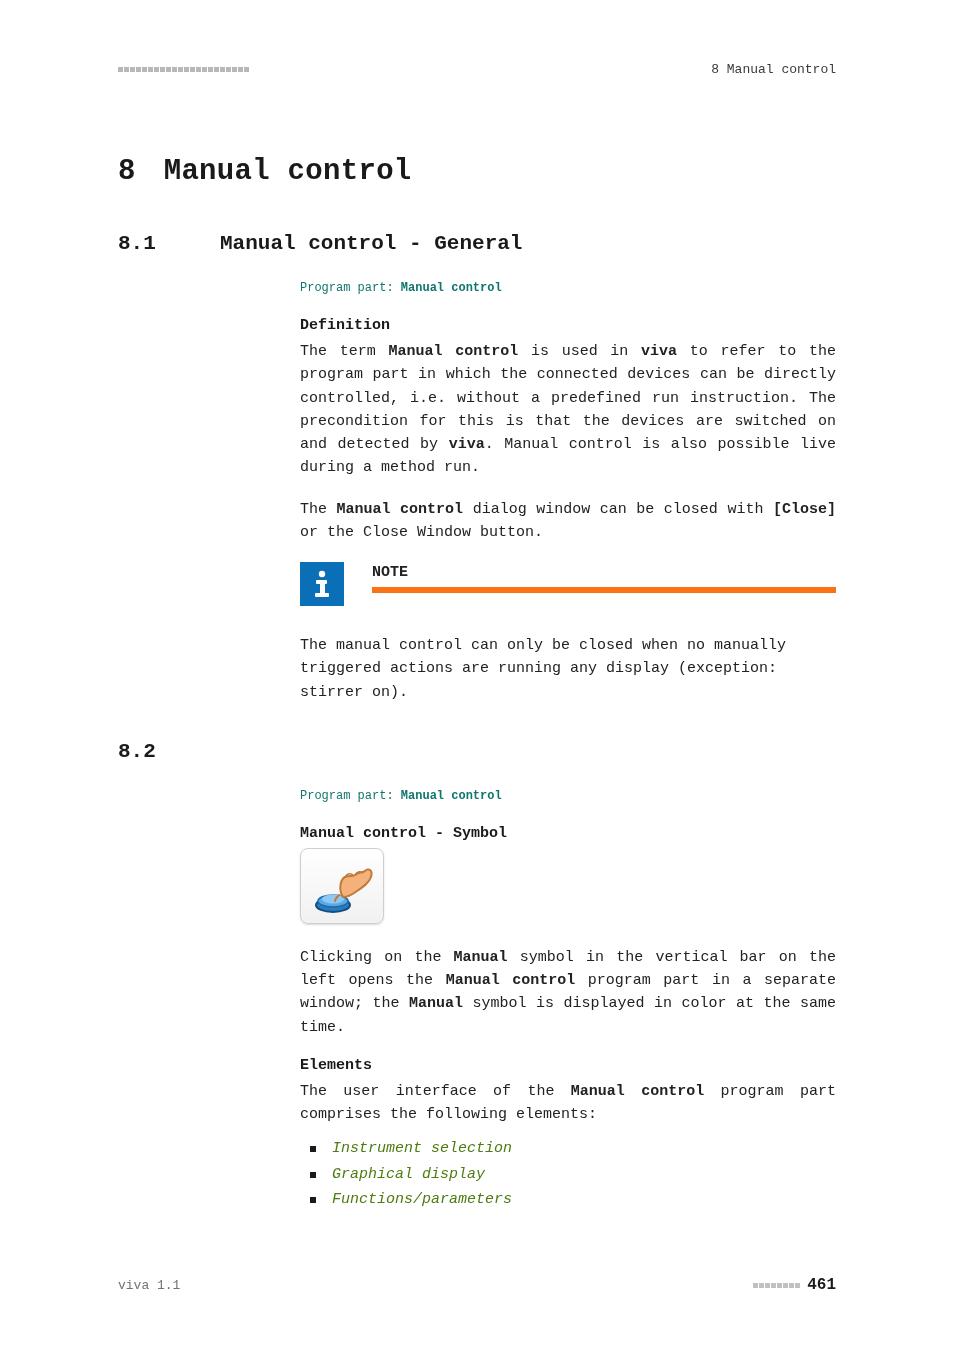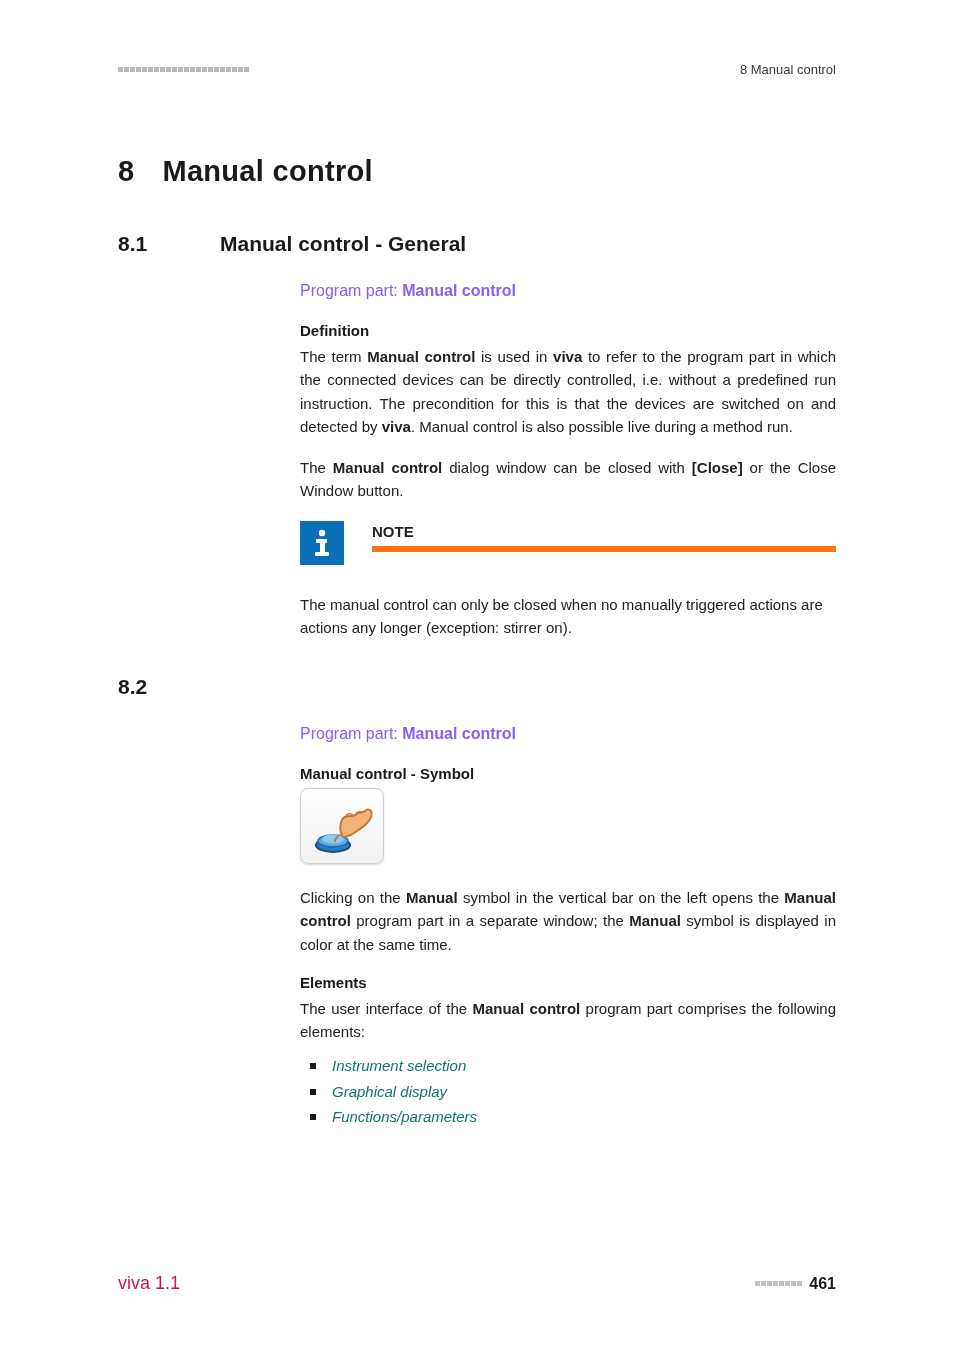--- a/index.html
+++ b/index.html
@@ -9,20 +9,21 @@
     background: #ffffff;
     font-family: "Segoe UI", "Helvetica Neue", Arial, sans-serif;
     color: #222;
   }
   .page {
     width: 954px;
     height: 1350px;
     position: relative;
     box-sizing: border-box;
     padding: 62px 118px 60px 118px;
+    font-family: Liberation Mono, monospace;
   }
   
   .header-row {
     display: flex;
     justify-content: space-between;
     align-items: center;
     font-size: 13px;
     color: #3a3a3a;
     margin-bottom: 78px;
   }
@@ -69,22 +70,22 @@
     font-size: 21px;
     font-weight: 800;
     color: #1a1a1a;
   }
   
   .body-col {
     margin-left: 182px;
     width: 536px;
   }
   .program-part {
-    font-size: 16px;
-    color: #8b5cf6;
+    font-size: 12px;
+    color: #0f766e;
     margin-bottom: 22px;
   }
   .program-part .lbl { font-weight: 400; }
   .program-part .val { font-weight: 700; }
   .subhead {
     font-size: 15px;
     font-weight: 700;
     color: #1a1a1a;
     margin-bottom: 6px;
     margin-top: 6px;
@@ -152,21 +153,21 @@
   .bullets {
     margin-top: 6px;
     margin-bottom: 20px;
   }
   .bullet-row {
     display: flex;
     align-items: center;
     font-size: 15px;
     line-height: 1.7;
     font-style: italic;
-    color: #0f766e;
+    color: #4d7c0f;
   }
   .bullet-row .sq {
     width: 6px;
     height: 6px;
     background: #1a1a1a;
     margin-right: 16px;
     margin-left: 10px;
     flex: 0 0 6px;
     font-style: normal;
   }
@@ -174,22 +175,22 @@
   .footer-row {
     position: absolute;
     left: 118px;
     right: 118px;
     bottom: 56px;
     display: flex;
     justify-content: space-between;
     align-items: center;
   }
   .footer-left {
-    font-size: 18px;
-    color: #be185d;
+    font-size: 13px;
+    color: #737373;
   }
   .footer-right {
     display: flex;
     align-items: center;
     gap: 6px;
   }
   .footer-dashes {
     display: flex;
   }
   .footer-dashes span {
@@ -268,21 +269,21 @@
             <circle cx="11" cy="5" r="3.2"></circle>
             <rect x="5" y="11" width="11" height="4" rx="1"></rect>
             <rect x="9" y="11" width="5" height="15"></rect>
             <rect x="4" y="24" width="14" height="4" rx="1"></rect>
           </svg>
         </div>
         <div class="note-title-wrap">
           <span class="note-title">NOTE</span>
         </div>
       </div>
-      <div class="note-body">The manual control can only be closed when no manually triggered actions are actions any longer (exception: stirrer on).</div>
+      <div class="note-body">The manual control can only be closed when no manually triggered actions are running any display (exception: stirrer on).</div>
     </div>
   </div>
 
   <div class="section-row" style="margin-top:10px;">
     <div class="section-num">8.2</div>
   </div>
 
   <div class="body-col">
     <div class="program-part">
       <span class="lbl">Program part: </span><span class="val">Manual control</span>

